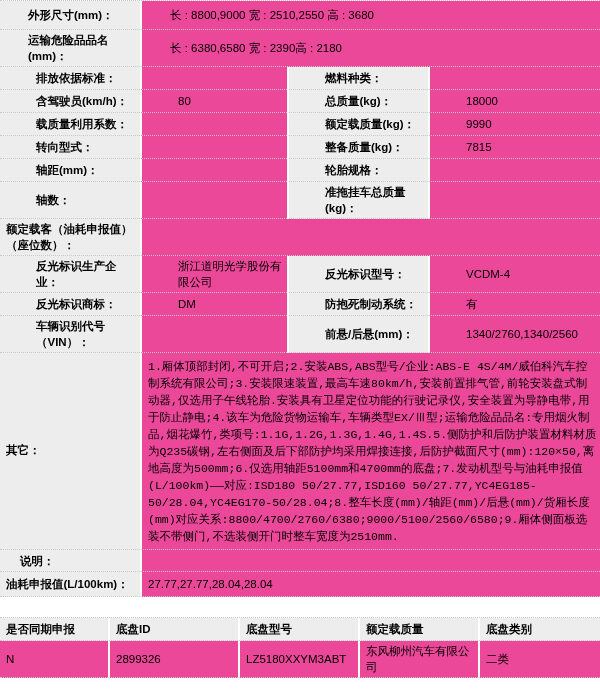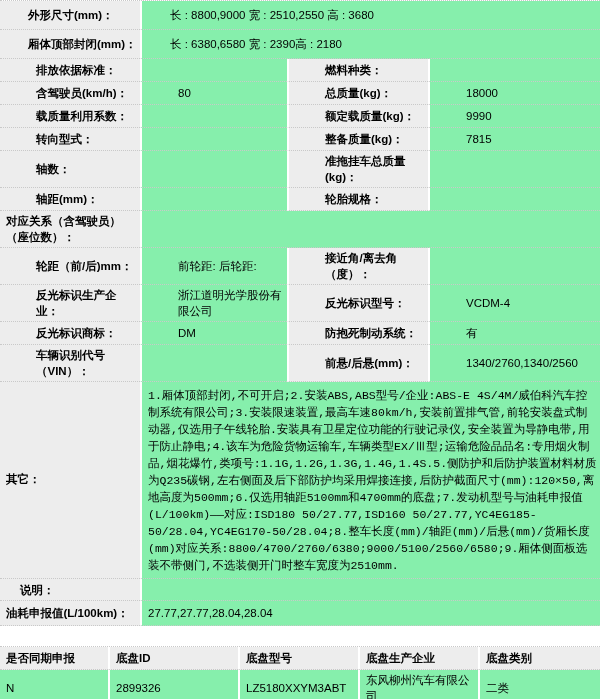--- a/index.html
+++ b/index.html
@@ -28,21 +28,21 @@
     line-height: 16px;
     overflow: hidden;
     word-wrap: break-word;
     overflow-wrap: break-word;
   }
   td + td { border-left: 2px solid #ffffff; }
   .lbl {
     background: #ededed;
     font-weight: bold;
   }
-  .val { background: #86efac; }
+  .val { background: #ec4899; }
   .spec-table { border-top: 1px dotted #c9c9c9; }
   tr.r-tall  td { height: 24px; padding-left: 28px; }
   tr.r-std   td { height: 18px; padding-left: 36px; }
   tr.r-two   td { height: 30px; }
   tr.r-other td { height: 192px; font-family: Liberation Mono, monospace; }
   tr.r-other td.val { line-height: 17px; vertical-align: middle; }
   tr.r-note  td { height: 17px; padding-left: 20px; }
   tr.r-fuel  td { height: 20px; }
   .gap { height: 20px; background: #ffffff; }
   .chassis-table { border-top: 1px dotted #c9c9c9; }
@@ -58,21 +58,21 @@
       <col style="width:147px">
       <col style="width:141px">
       <col style="width:172px">
   </colgroup>
   <tbody>
     <tr class="r-tall">
       <td class="lbl">外形尺寸(mm)：</td>
       <td class="val" colspan="3">长 : 8800,9000 宽 : 2510,2550 高 : 3680</td>
     </tr>
     <tr class="r-tall">
-      <td class="lbl">厢体顶部封闭(mm)：</td>
+      <td class="lbl">运输危险品品名(mm)：</td>
       <td class="val" colspan="3">长 : 6380,6580 宽 : 2390高 : 2180</td>
     </tr>
     <tr class="r-std">
       <td class="lbl">排放依据标准：</td>
       <td class="val"></td>
       <td class="lbl">燃料种类：</td>
       <td class="val"></td>
     </tr>
     <tr class="r-std">
       <td class="lbl">含驾驶员(km/h)：</td>
@@ -86,40 +86,34 @@
       <td class="lbl">额定载质量(kg)：</td>
       <td class="val">9990</td>
     </tr>
     <tr class="r-std">
       <td class="lbl">转向型式：</td>
       <td class="val"></td>
       <td class="lbl">整备质量(kg)：</td>
       <td class="val">7815</td>
     </tr>
     <tr class="r-std">
+      <td class="lbl">轴距(mm)：</td>
+      <td class="val"></td>
+      <td class="lbl">轮胎规格：</td>
+      <td class="val"></td>
+    </tr>
+    <tr class="r-std">
       <td class="lbl">轴数：</td>
       <td class="val"></td>
       <td class="lbl">准拖挂车总质量(kg)：</td>
       <td class="val"></td>
     </tr>
-    <tr class="r-std">
-      <td class="lbl">轴距(mm)：</td>
-      <td class="val"></td>
-      <td class="lbl">轮胎规格：</td>
-      <td class="val"></td>
-    </tr>
     <tr class="r-two">
-      <td class="lbl">对应关系（含驾驶员）（座位数）：</td>
+      <td class="lbl">额定载客（油耗申报值）（座位数）：</td>
       <td class="val" colspan="3"></td>
-    </tr>
-    <tr class="r-std">
-      <td class="lbl">轮距（前/后)mm：</td>
-      <td class="val">前轮距: 后轮距:</td>
-      <td class="lbl">接近角/离去角（度）：</td>
-      <td class="val"></td>
     </tr>
     <tr class="r-std">
       <td class="lbl">反光标识生产企业：</td>
       <td class="val">浙江道明光学股份有限公司</td>
       <td class="lbl">反光标识型号：</td>
       <td class="val">VCDM-4</td>
     </tr>
     <tr class="r-std">
       <td class="lbl">反光标识商标：</td>
       <td class="val">DM</td>
@@ -155,21 +149,21 @@
       <col style="width:130px">
       <col style="width:120px">
       <col style="width:120px">
       <col style="width:122px">
   </colgroup>
   <tbody>
     <tr class="c-head">
       <td class="lbl">是否同期申报</td>
       <td class="lbl">底盘ID</td>
       <td class="lbl">底盘型号</td>
-      <td class="lbl">底盘生产企业</td>
+      <td class="lbl">额定载质量</td>
       <td class="lbl">底盘类别</td>
     </tr>
     <tr class="c-data">
       <td class="val">N</td>
       <td class="val">2899326</td>
       <td class="val">LZ5180XXYM3ABT</td>
       <td class="val">东风柳州汽车有限公司</td>
       <td class="val">二类</td>
     </tr>
   </tbody>

